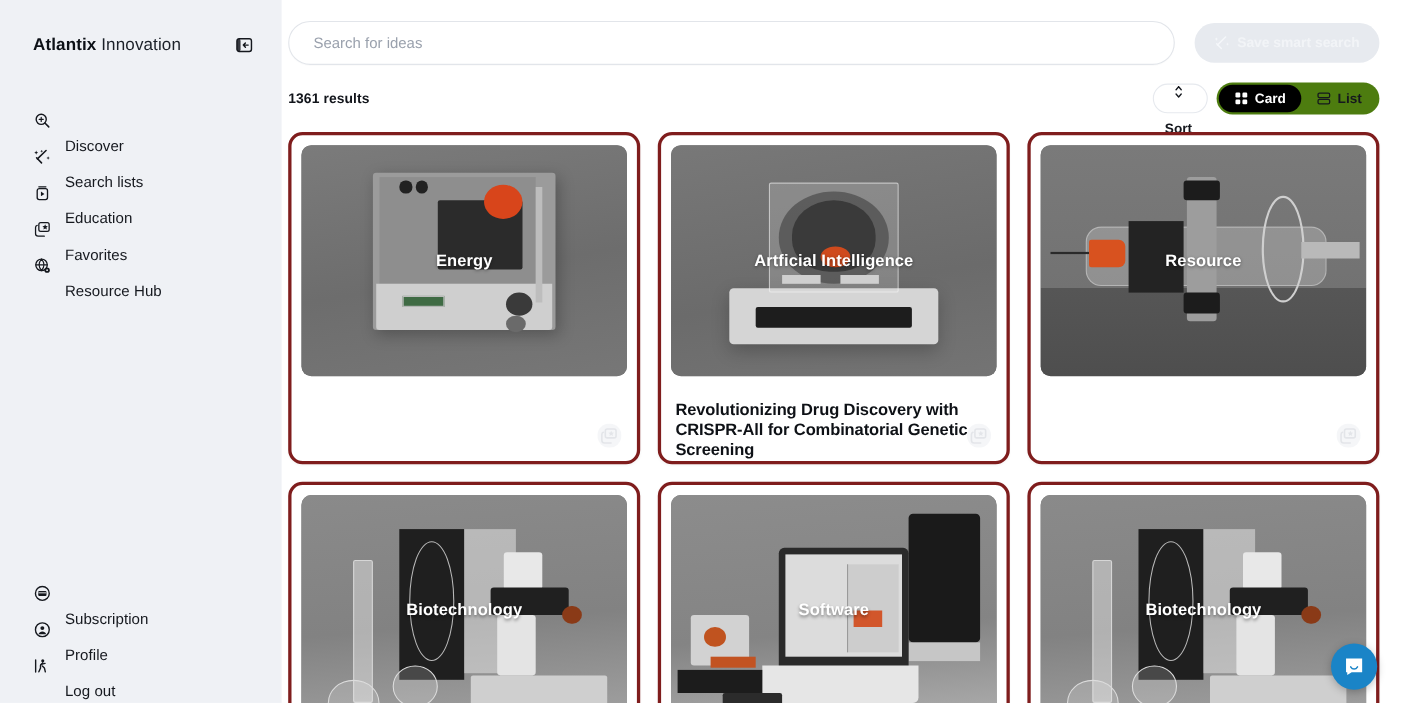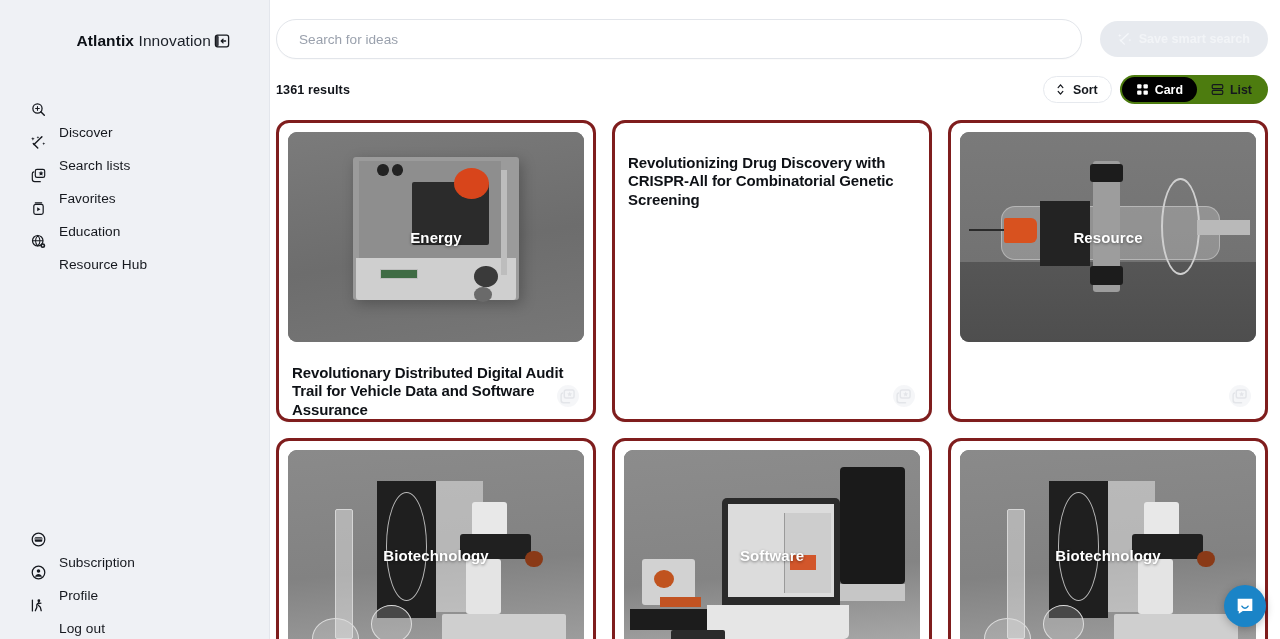--- a/index.html
+++ b/index.html
@@ -15,21 +15,21 @@
 
   
   #sidebar {
     position:absolute; left:0; top:0;
     width:270px; height:639px;
     background:#eff1f5;
     border-right:1px solid #e3e6ec;
     display:flex; flex-direction:column;
   }
   .brand-row {
-    display:flex; align-items:center; justify-content:flex-end;
+    display:flex; align-items:center; justify-content:space-between;
     padding:30px 36px 0 30px;
   }
   .brand {
     font-size:15.5px; letter-spacing:.1px; white-space:nowrap;
   }
   .brand .b1 { font-weight:700; color:#0d1117; }
   .brand .b2 { font-weight:400; color:#1b2028; }
   .collapse-btn {
     width:22px; height:22px; display:flex; align-items:center; justify-content:center;
     cursor:pointer; border-radius:4px;
@@ -47,21 +47,21 @@
     color:#15181e;
   }
   .nav-ico {
     width:17px; height:17px; flex:0 0 17px;
     display:flex; align-items:center; justify-content:center;
   }
   .nav-label { font-size:13.7px; line-height:1; letter-spacing:.05px;margin-top:47px; }
 
   
   #main {
-    position:absolute; left:270px; top:0;
+    position:absolute; left:256px; top:0;
     width:1010px; height:639px;
     background:#ffffff;
     overflow:hidden;
   }
 
   .search-row {
     display:flex; align-items:center; gap:18px;
     padding:19px 12px 0 6px;
   }
   .search-box {
@@ -95,24 +95,24 @@
   }
 
   .toolbar {
     display:flex; align-items:center;
     padding:16px 12px 0 6px;
   }
   .results-count { font-size:12.6px; font-weight:700; color:#11141a; letter-spacing:.1px;}
   .toolbar-right { margin-left:auto; display:flex; align-items:center; gap:8px; }
 
   .sort-btn {
-    height:27px; display:flex; align-items:center; gap:6px;
+    height:27px; display:flex; align-items:center; gap:20px;
     padding:0 13px 0 10px;
     border:1px solid #e6e9ee; border-radius:14px; background:#fff;
-    font-size:12.4px; font-weight:700; color:#15181e; cursor:pointer;
+    font-size:12.4px; font-weight:700; color:#15181e; cursor:pointer;flex-direction:column;
   }
   .seg {
     display:flex; align-items:center;
     background:#4d7c0f; border-radius:15px; padding:2px;
   }
   .seg-item {
     height:25px; display:flex; align-items:center; gap:6px;
     padding:0 14px; border-radius:13px;
     font-size:12.4px; font-weight:700; color:#15181e; cursor:pointer;
   }
@@ -213,37 +213,37 @@
           <path d="M13.6 7.6l.45 1.2 1.2.45-1.2.45-.45 1.2-.45-1.2-1.2-.45 1.2-.45z" fill="#15181e"></path>
           <path d="M2.4 9.0 L7.2 13.9" stroke="#15181e" stroke-width="1.5" stroke-linecap="round"></path>
         </svg>
       </span>
       <span class="nav-label">Search lists</span>
     </div>
 
     <div class="nav-item">
       <span class="nav-ico">
         <svg width="15" height="15" viewBox="0 0 16 16" fill="none">
+          <path d="M4.6 2.0h6.8" stroke="#15181e" stroke-width="1.3" stroke-linecap="round"></path>
+          <rect x="3.0" y="3.7" width="10" height="10.6" rx="2" stroke="#15181e" stroke-width="1.3"></rect>
+          <path d="M6.6 6.6l3.4 2.2-3.4 2.2z" fill="#15181e"></path>
+        </svg>
+      </span>
+      <span class="nav-label">Education</span>
+    </div>
+
+    <div class="nav-item">
+      <span class="nav-ico">
+        <svg width="15" height="15" viewBox="0 0 16 16" fill="none">
           <rect x="4.6" y="1.4" width="10" height="8.6" rx="1.8" stroke="#15181e" stroke-width="1.25"></rect>
           <path d="M10.7 3.0l.78 1.72 1.86.2-1.4 1.26.39 1.85-1.63-.95-1.63.95.39-1.85-1.4-1.26 1.86-.2z" fill="#15181e"></path>
           <path d="M3.0 4.2A2 2 0 0 0 1.4 6.2v5.9a2.5 2.5 0 0 0 2.5 2.5h6.0" stroke="#15181e" stroke-width="1.25" stroke-linecap="round"></path>
         </svg>
       </span>
       <span class="nav-label">Favorites</span>
-    </div>
-
-    <div class="nav-item">
-      <span class="nav-ico">
-        <svg width="15" height="15" viewBox="0 0 16 16" fill="none">
-          <path d="M4.6 2.0h6.8" stroke="#15181e" stroke-width="1.3" stroke-linecap="round"></path>
-          <rect x="3.0" y="3.7" width="10" height="10.6" rx="2" stroke="#15181e" stroke-width="1.3"></rect>
-          <path d="M6.6 6.6l3.4 2.2-3.4 2.2z" fill="#15181e"></path>
-        </svg>
-      </span>
-      <span class="nav-label">Education</span>
     </div>
 
     <div class="nav-item">
       <span class="nav-ico">
         <svg width="15" height="15" viewBox="0 0 16 16" fill="none">
           <circle cx="7.2" cy="7.2" r="5.6" stroke="#15181e" stroke-width="1.3"></circle>
           <path d="M1.6 7.2h11.2M7.2 1.6c1.6 1.8 2.4 3.7 2.4 5.6s-.8 3.8-2.4 5.6c-1.6-1.8-2.4-3.7-2.4-5.6s.8-3.8 2.4-5.6z" stroke="#15181e" stroke-width="1.1"></path>
           <circle cx="12.6" cy="12.4" r="2.6" fill="#15181e"></circle>
           <circle cx="12.6" cy="12.4" r=".85" fill="#eff1f5"></circle>
         </svg>
@@ -365,32 +365,44 @@
           <div class="sh" style="left:30%;top:15%;width:4%;height:6%;background:#222;border-radius:50%"></div>
           <div class="sh" style="left:35%;top:15%;width:4%;height:6%;background:#222;border-radius:50%"></div>
           <div class="sh" style="left:23%;top:60%;width:54%;height:20%;background:#cfcfcf;border-radius:0 0 3px 3px"></div>
           <div class="sh" style="left:31%;top:65%;width:13%;height:5%;background:#3f6b44;border:1px solid #bdbdbd"></div>
           <div class="sh" style="left:63%;top:64%;width:8%;height:10%;background:#3a3a3a;border-radius:50%"></div>
           <div class="sh" style="left:63%;top:74%;width:6%;height:7%;background:#6a6a6a;border-radius:50%"></div>
           <div class="sh" style="left:72%;top:18%;width:2%;height:50%;background:#bdbdbd"></div>
         </div>
         <div class="cat-label">Energy</div>
       </div>
-      <div class="card-title">Revolutionary Distributed Digital Audit Trail for Vehicle Data and Software Assurance</div>
       <div class="card-fav">
         <svg width="22" height="22" viewBox="0 0 16 16" fill="none">
           <circle cx="8" cy="8" r="8" fill="#eceef2"></circle>
           <rect x="5.3" y="3.6" width="7.1" height="5.9" rx="1.3" stroke="#c9cdd5" stroke-width="1.05"></rect>
           <path d="M9.2 4.8l.55 1.2 1.3.14-.98.88.27 1.29-1.14-.66-1.14.66.27-1.29-.98-.88 1.3-.14z" fill="#c9cdd5"></path>
           <path d="M4.0 5.8A1.5 1.5 0 0 0 3.0 7.2v3.9a1.8 1.8 0 0 0 1.8 1.8h4.3" stroke="#c9cdd5" stroke-width="1.05" stroke-linecap="round"></path>
         </svg>
       </div>
     </div>
 
     <div class="card">
+      <div class="card-img">
+        <div class="scene" style="background:linear-gradient(170deg,#787878 0%,#6b6b6b 60%,#747474 100%)">
+          <div class="sh" style="left:18%;top:62%;width:64%;height:24%;background:#d5d5d5;border-radius:4px;box-shadow:0 6px 16px rgba(0,0,0,.22)"></div>
+          <div class="sh" style="left:26%;top:70%;width:48%;height:9%;background:#1d1d1d;border-radius:2px"></div>
+          <div class="sh" style="left:30%;top:16%;width:40%;height:48%;background:rgba(225,225,225,.22);border:1.4px solid rgba(245,245,245,.55);border-radius:2px"></div>
+          <div class="sh" style="left:33%;top:20%;width:34%;height:40%;background:#555;border-radius:50%;opacity:.85"></div>
+          <div class="sh" style="left:37%;top:24%;width:26%;height:31%;background:#3a3a3a;border-radius:50% 50% 45% 45%"></div>
+          <div class="sh" style="left:46%;top:44%;width:9%;height:9%;background:#cf4a1d;border-radius:50%"></div>
+          <div class="sh" style="left:34%;top:56%;width:12%;height:4%;background:#cfcfcf"></div>
+          <div class="sh" style="left:52%;top:56%;width:12%;height:4%;background:#cfcfcf"></div>
+        </div>
+        <div class="cat-label">Artficial Intelligence</div>
+      </div>
       <div class="card-title">Revolutionizing Drug Discovery with CRISPR-All for Combinatorial Genetic Screening</div>
       <div class="card-fav">
         <svg width="22" height="22" viewBox="0 0 16 16" fill="none">
           <circle cx="8" cy="8" r="8" fill="#eceef2"></circle>
           <rect x="5.3" y="3.6" width="7.1" height="5.9" rx="1.3" stroke="#c9cdd5" stroke-width="1.05"></rect>
           <path d="M9.2 4.8l.55 1.2 1.3.14-.98.88.27 1.29-1.14-.66-1.14.66.27-1.29-.98-.88 1.3-.14z" fill="#c9cdd5"></path>
           <path d="M4.0 5.8A1.5 1.5 0 0 0 3.0 7.2v3.9a1.8 1.8 0 0 0 1.8 1.8h4.3" stroke="#c9cdd5" stroke-width="1.05" stroke-linecap="round"></path>
         </svg>
       </div>
     </div>

